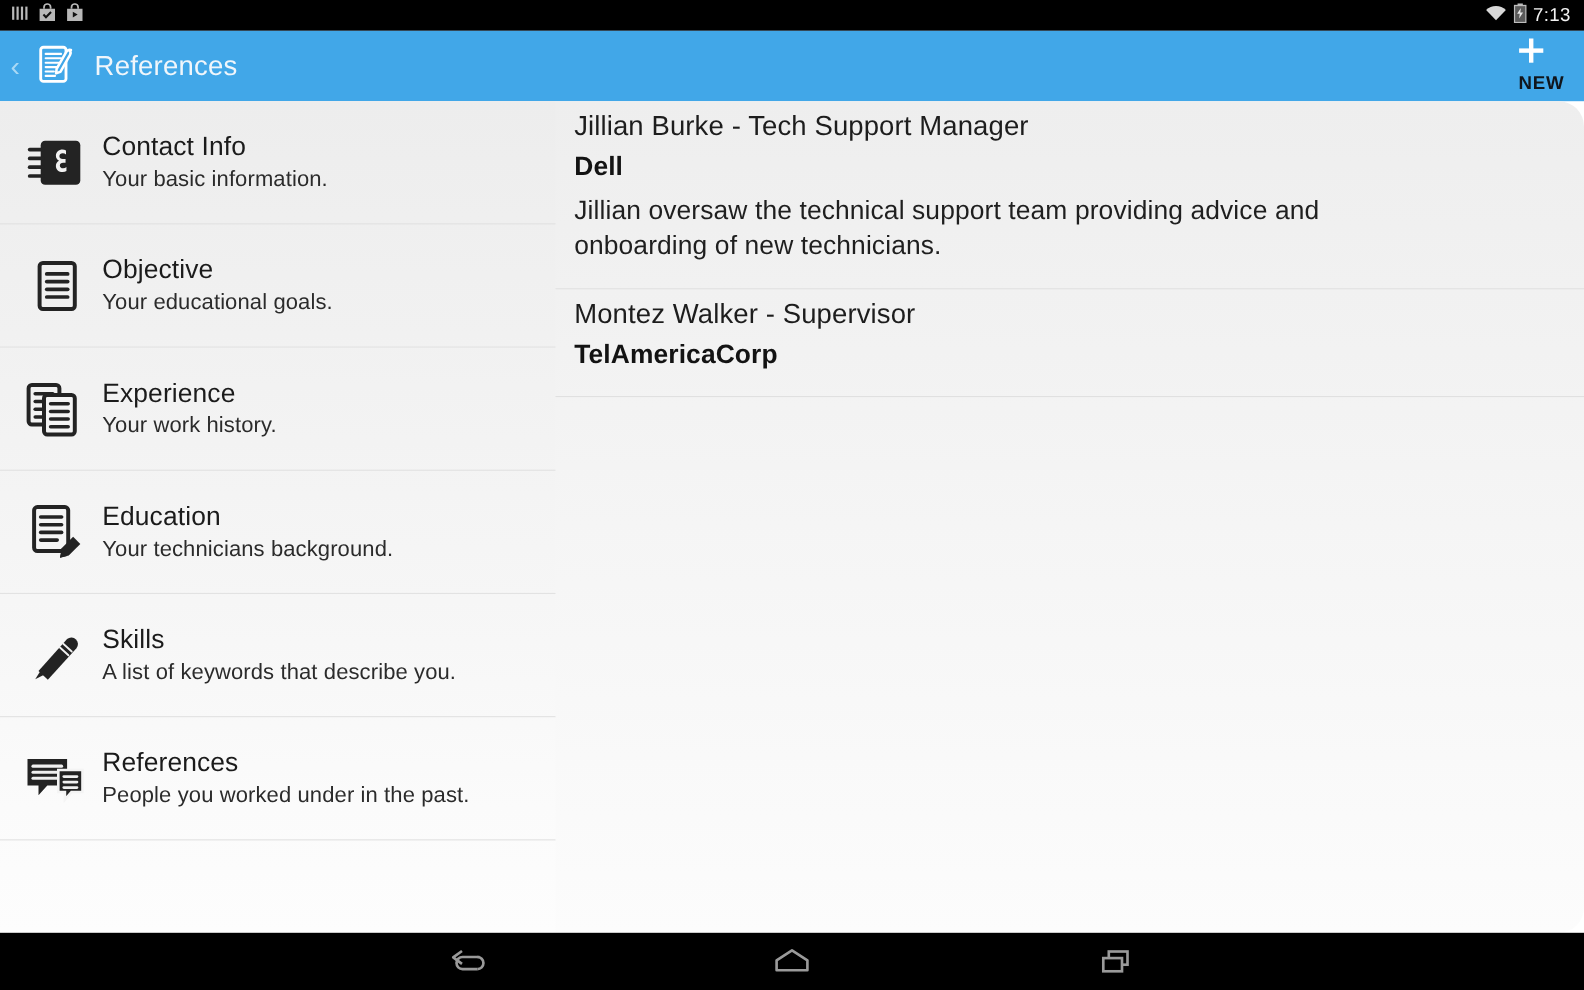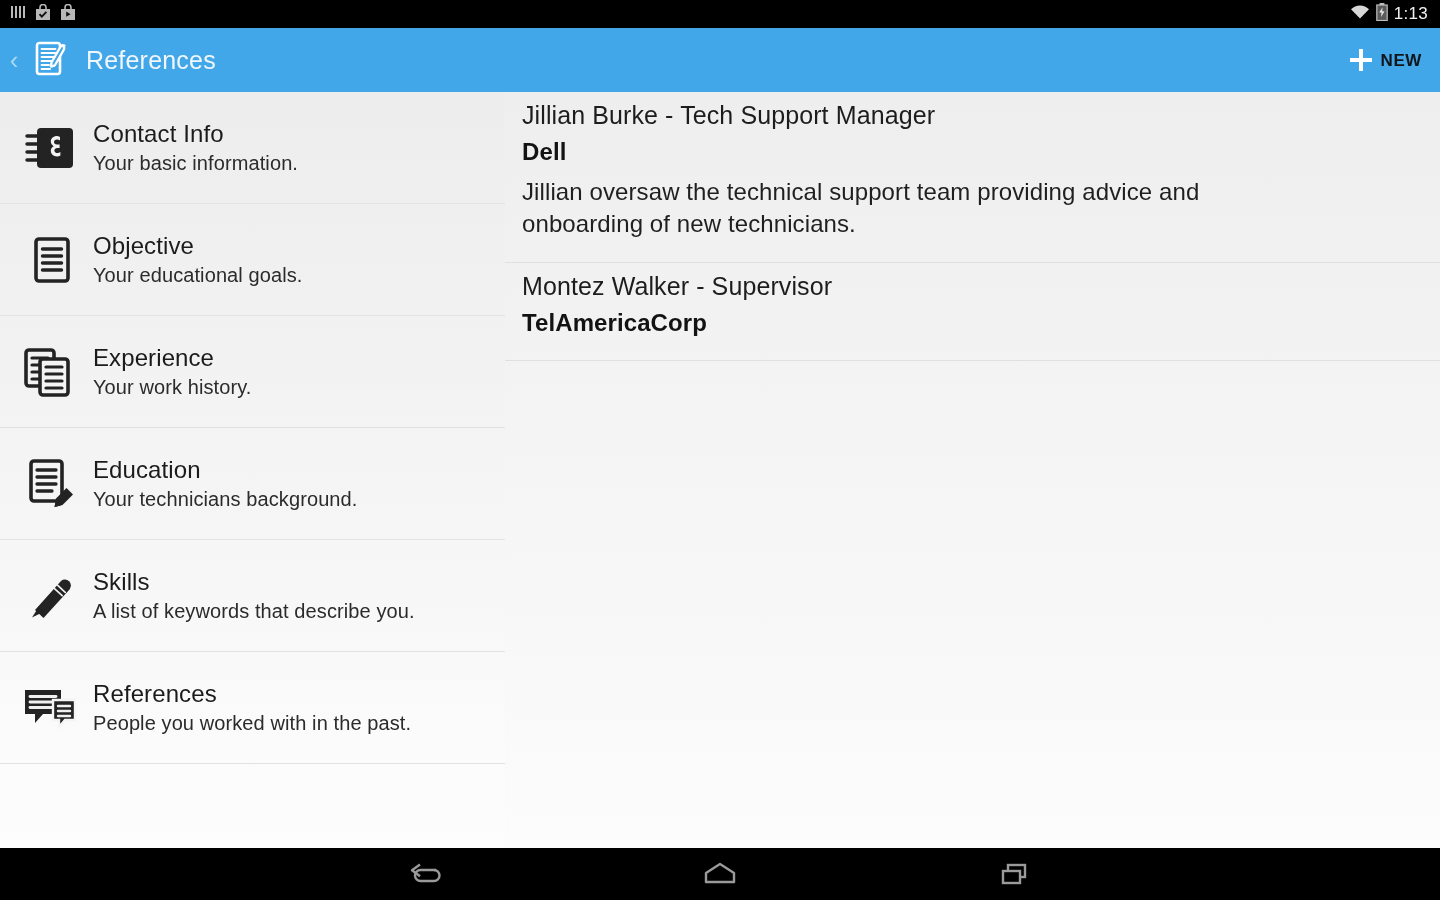--- a/index.html
+++ b/index.html
@@ -29,37 +29,38 @@
   }
   .ab-back{
     width:24px; text-align:center; color:#a9d9f5; font-size:26px;
     line-height:1; margin-left:2px; user-select:none;
   }
   .ab-icon{ width:44px; height:44px; margin-left:2px; flex:0 0 auto; }
   .ab-title{
     color:#f0f6fb; font-size:25px; margin-left:14px; letter-spacing:.2px;
   }
   .ab-new{
-    margin-left:auto; display:flex; align-items:flex-end; gap:9px;
-    padding-right:18px; cursor:pointer;
+    margin-left:auto; display:flex; align-items:flex-start; gap:9px;
+    padding-right:18px; cursor:pointer;flex-direction:column;
   }
   .ab-plus{ width:22px; height:22px; position:relative; }
   .ab-plus::before, .ab-plus::after{
     content:""; position:absolute; background:#ffffff;
   }
   .ab-plus::before{ left:0; top:9px; width:22px; height:4px; }
   .ab-plus::after{ top:0; left:9px; height:22px; width:4px; }
   .ab-new-label{
     color:#10151b; font-size:17px; font-weight:bold; letter-spacing:.6px;
   }
 
   
   .content{
     position:absolute; left:0; top:92px; width:1440px; height:756px;
     background:linear-gradient(180deg,#eeeeee 0%,#f2f2f2 30%,#f7f7f7 65%,#fcfcfc 100%);
+    border-radius:23px;
   }
 
   
   .sidebar{
     position:absolute; left:0; top:0; width:505px; height:756px;
     background:linear-gradient(180deg,#ededed 0%,#f1f1f1 28%,#f6f6f6 60%,#fbfbfb 85%,#fdfdfd 100%);
   }
   .side-item{
     position:relative; height:112px; display:flex; align-items:center;
     padding-left:20px; cursor:pointer;
@@ -146,21 +147,21 @@
         <path d="M10 14.4 1 5.2A12.6 12.6 0 0 1 19 5.2z" fill="#d8d8d8"></path>
       </svg>
     </span>
     <span>
       <svg width="12" height="18" viewBox="0 0 12 18">
         <rect x="3.6" y="0" width="4.8" height="2" fill="#bdbdbd"></rect>
         <rect x="0.8" y="2" width="10.4" height="15.5" fill="#5a5a5a" stroke="#bdbdbd" stroke-width="1.2"></rect>
         <path d="M6.6 4.2 3.2 9.6h2.4l-.6 4.3 3.6-5.6H6.1z" fill="#e8e8e8"></path>
       </svg>
     </span>
-    <span class="sb-time">1:13</span>
+    <span class="sb-time">7:13</span>
   </div>
 </div>
 
 <div class="actionbar">
   <div class="ab-back">‹</div>
   <div class="ab-icon">
     <svg width="44" height="44" viewBox="0 0 44 44">
       <rect x="9" y="5" width="23" height="31" rx="2.5" fill="none" stroke="#ffffff" stroke-width="2.6"></rect>
       <g stroke="#ffffff" stroke-width="1.9" stroke-linecap="round">
         <line x1="13.5" y1="11" x2="27.5" y2="11"></line>
@@ -295,21 +296,21 @@
           <path d="M32 18h22v20H44l-6 7v-7h-6z" fill="#232323" stroke="#f4f4f4" stroke-width="2.4"></path>
           <g stroke="#f0f0f0" stroke-width="2.4" stroke-linecap="round">
             <line x1="37" y1="24" x2="49" y2="24"></line>
             <line x1="37" y1="29" x2="49" y2="29"></line>
             <line x1="37" y1="34" x2="49" y2="34"></line>
           </g>
         </svg>
       </div>
       <div class="side-txt">
         <div class="side-title">References</div>
-        <div class="side-sub">People you worked with in the past.</div>
+        <div class="side-sub">People you worked under in the past.</div>
       </div>
     </div>
 
   </div>
 
   <div class="detail">
 
     <div class="ref-entry">
       <div class="ref-name">Jillian Burke - Tech Support Manager</div>
       <div class="ref-company">Dell</div>

